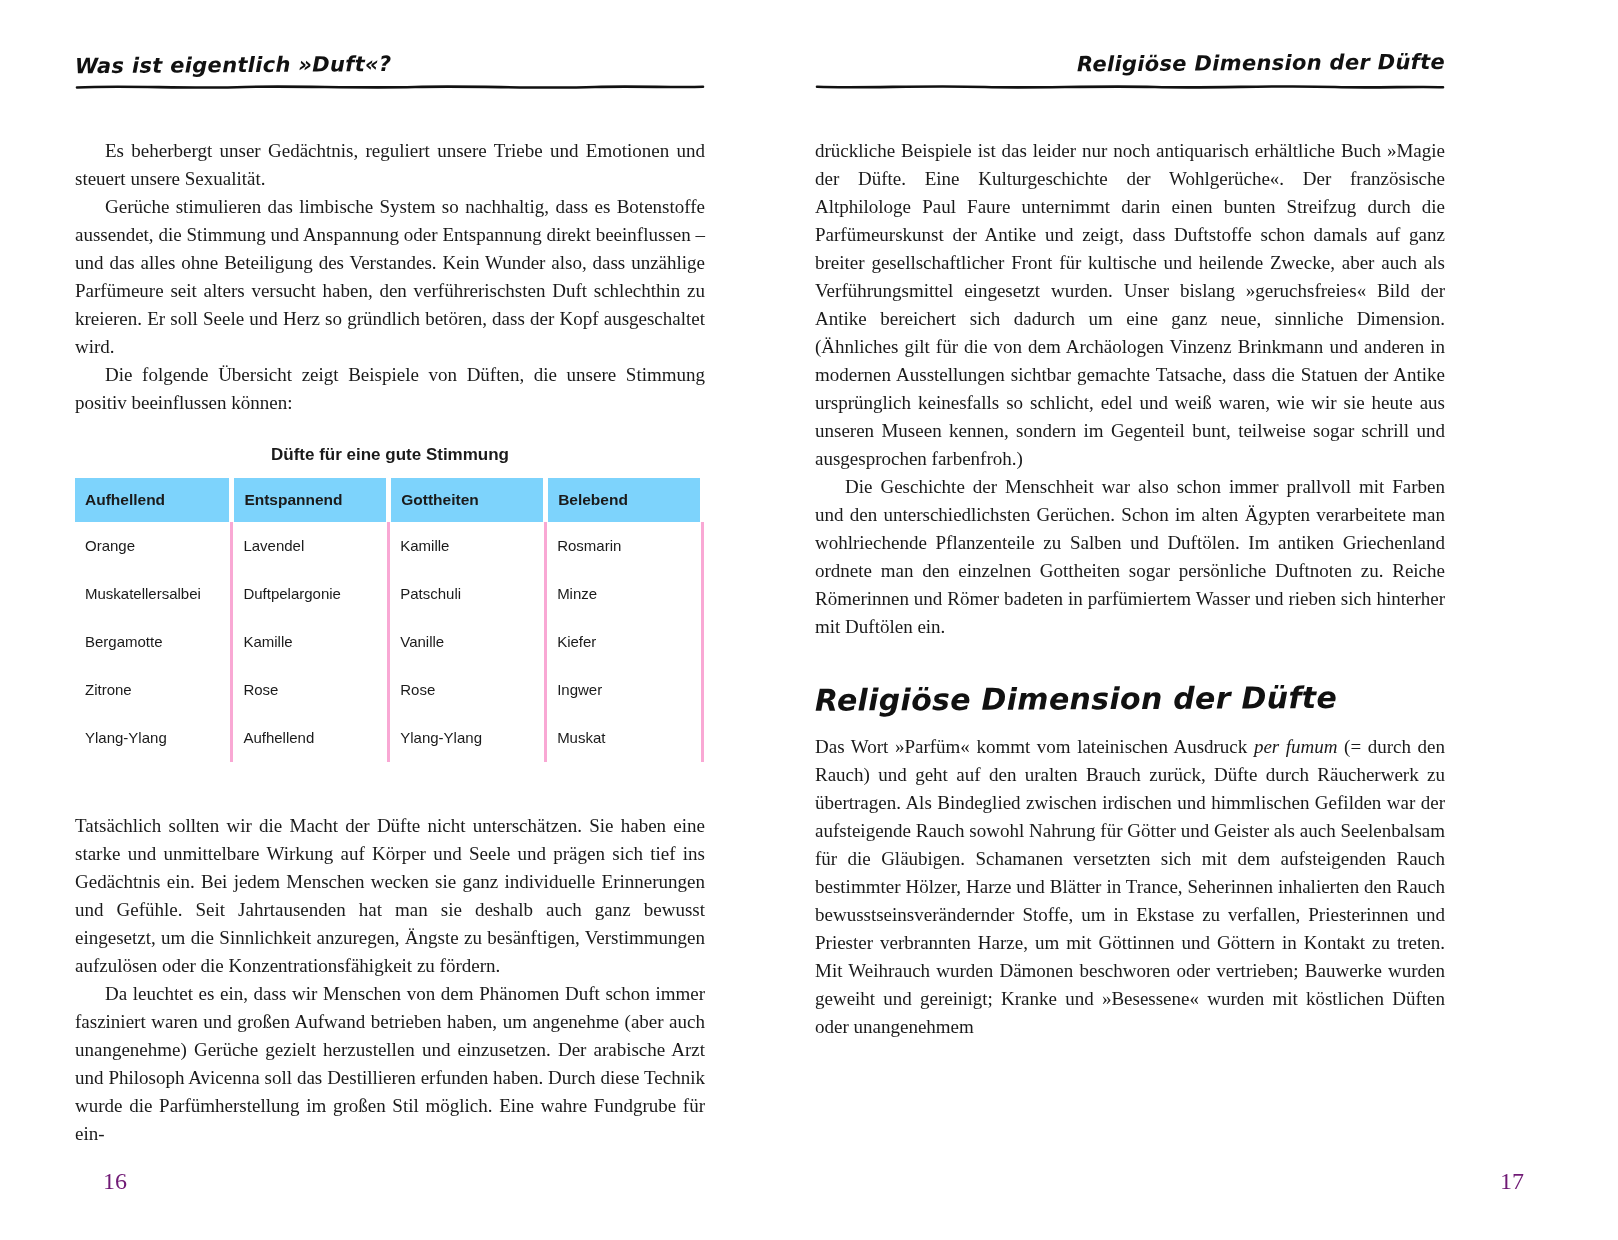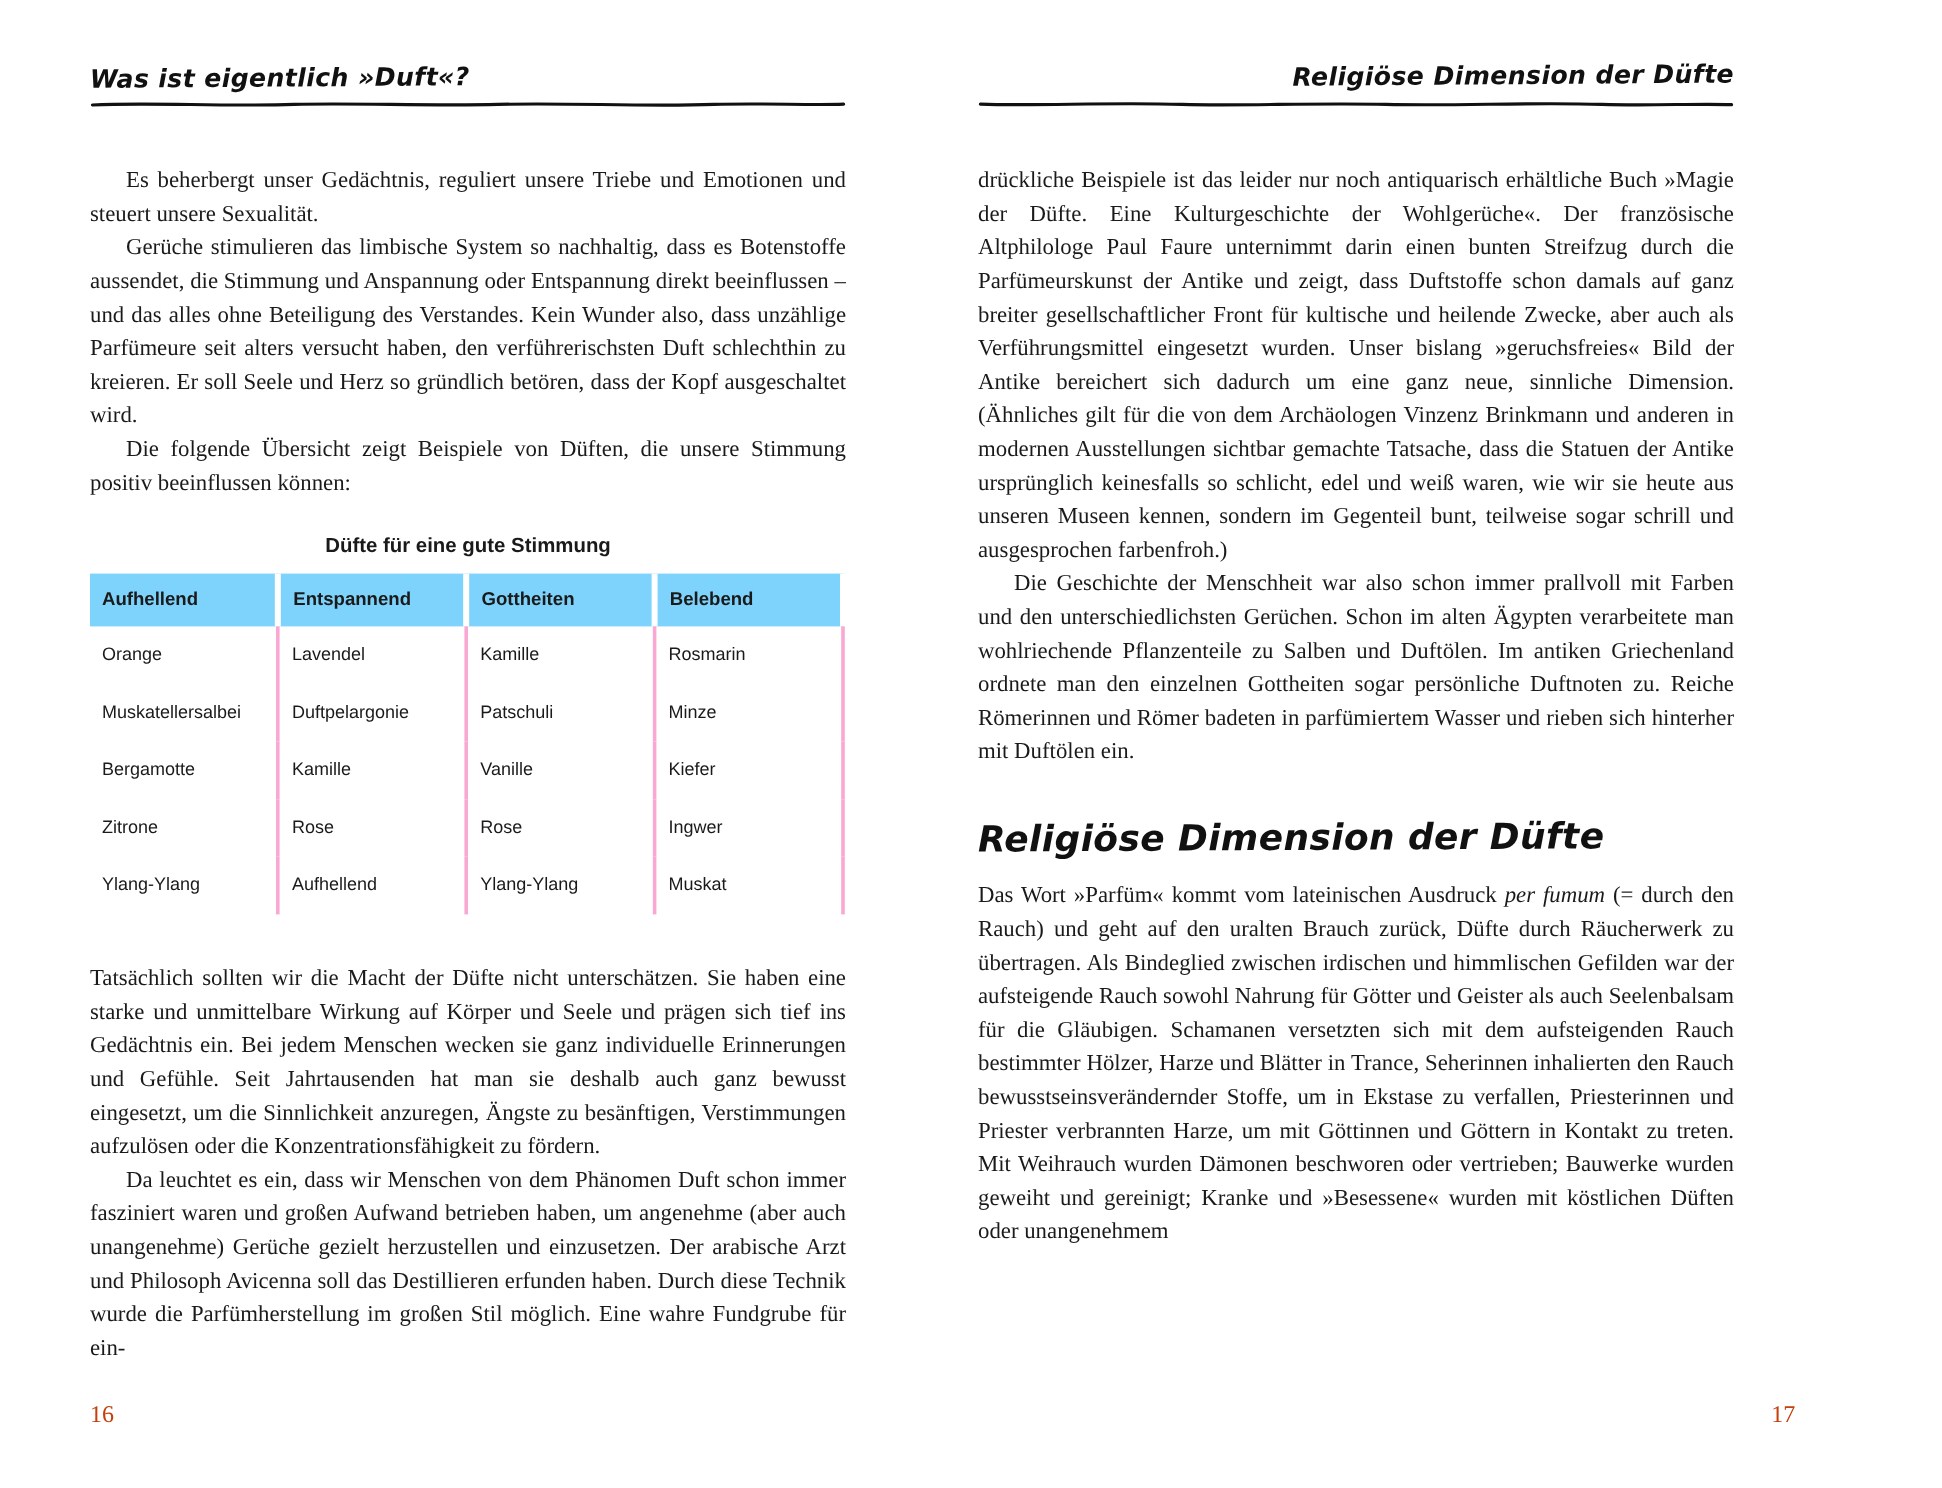--- a/index.html
+++ b/index.html
@@ -41,34 +41,34 @@
     font-family:"Liberation Sans", sans-serif; font-size:15px;
     text-align:left;
   }
   .mood-table th {
     background:#7dd3fc; font-weight:700; font-size:15.5px;
     padding:8px 10px; border-right:5px solid #ffffff;
   }
   .mood-table td {
     padding:10px 10px; border-right:3px solid #f9a8d4;
   }
-  .after-table { margin-top:40px; }
+  .after-table { margin-top:50px; }
 
   .section-heading {
     font-family:"DejaVu Sans", sans-serif;
     font-weight:700; font-style:italic;
     font-size:30px; letter-spacing:0.3px; color:#111;
     margin-top:44px; margin-bottom:20px;
     text-align:left; transform:rotate(-0.3deg);
     text-indent:0;
   }
 
   .page-number {
     position:absolute; top:1168px;
-    font-size:20px; font-family:"Liberation Serif", serif; color:#c2410c;
+    font-size:24px; font-family:"Liberation Serif", serif; color:#701a75;margin-left:28px;
   }
   .page-number-left  { left:75px; }
   .page-number-right { left:866px; width:630px; text-align:right; }
 
   em { font-style:italic; }
 </style>
 </head>
 <body>
 
 <div class="page page-left">

